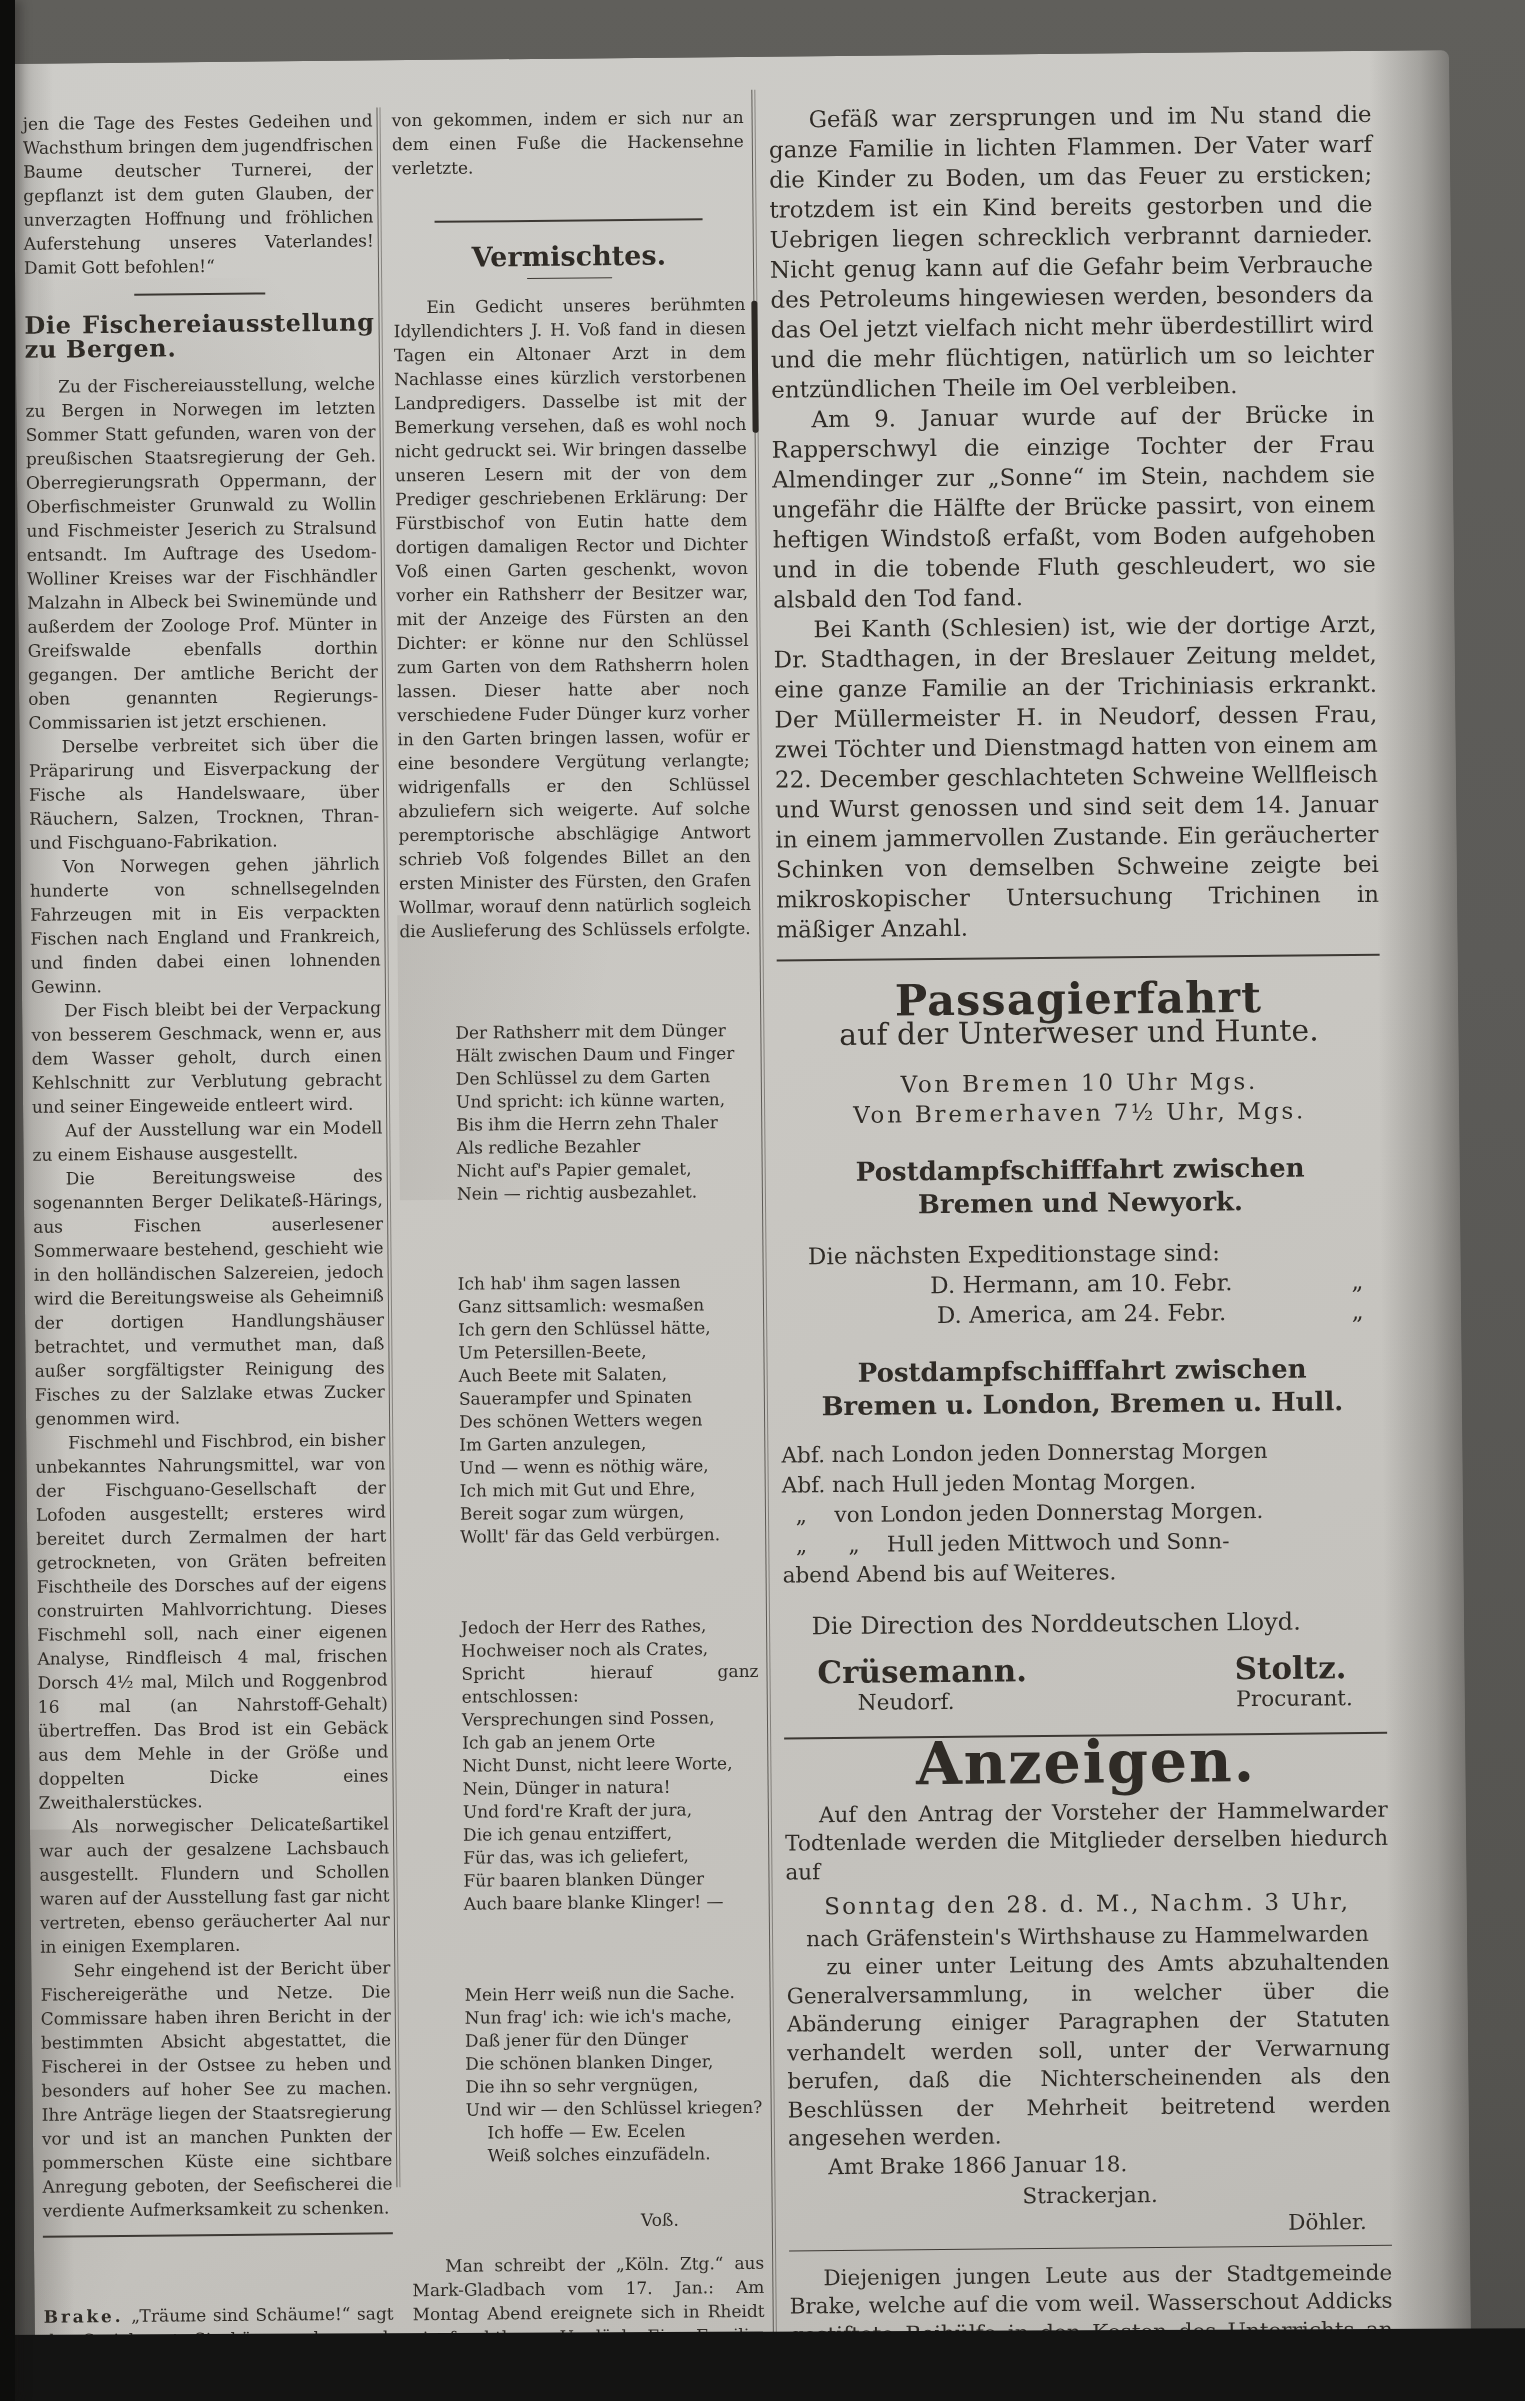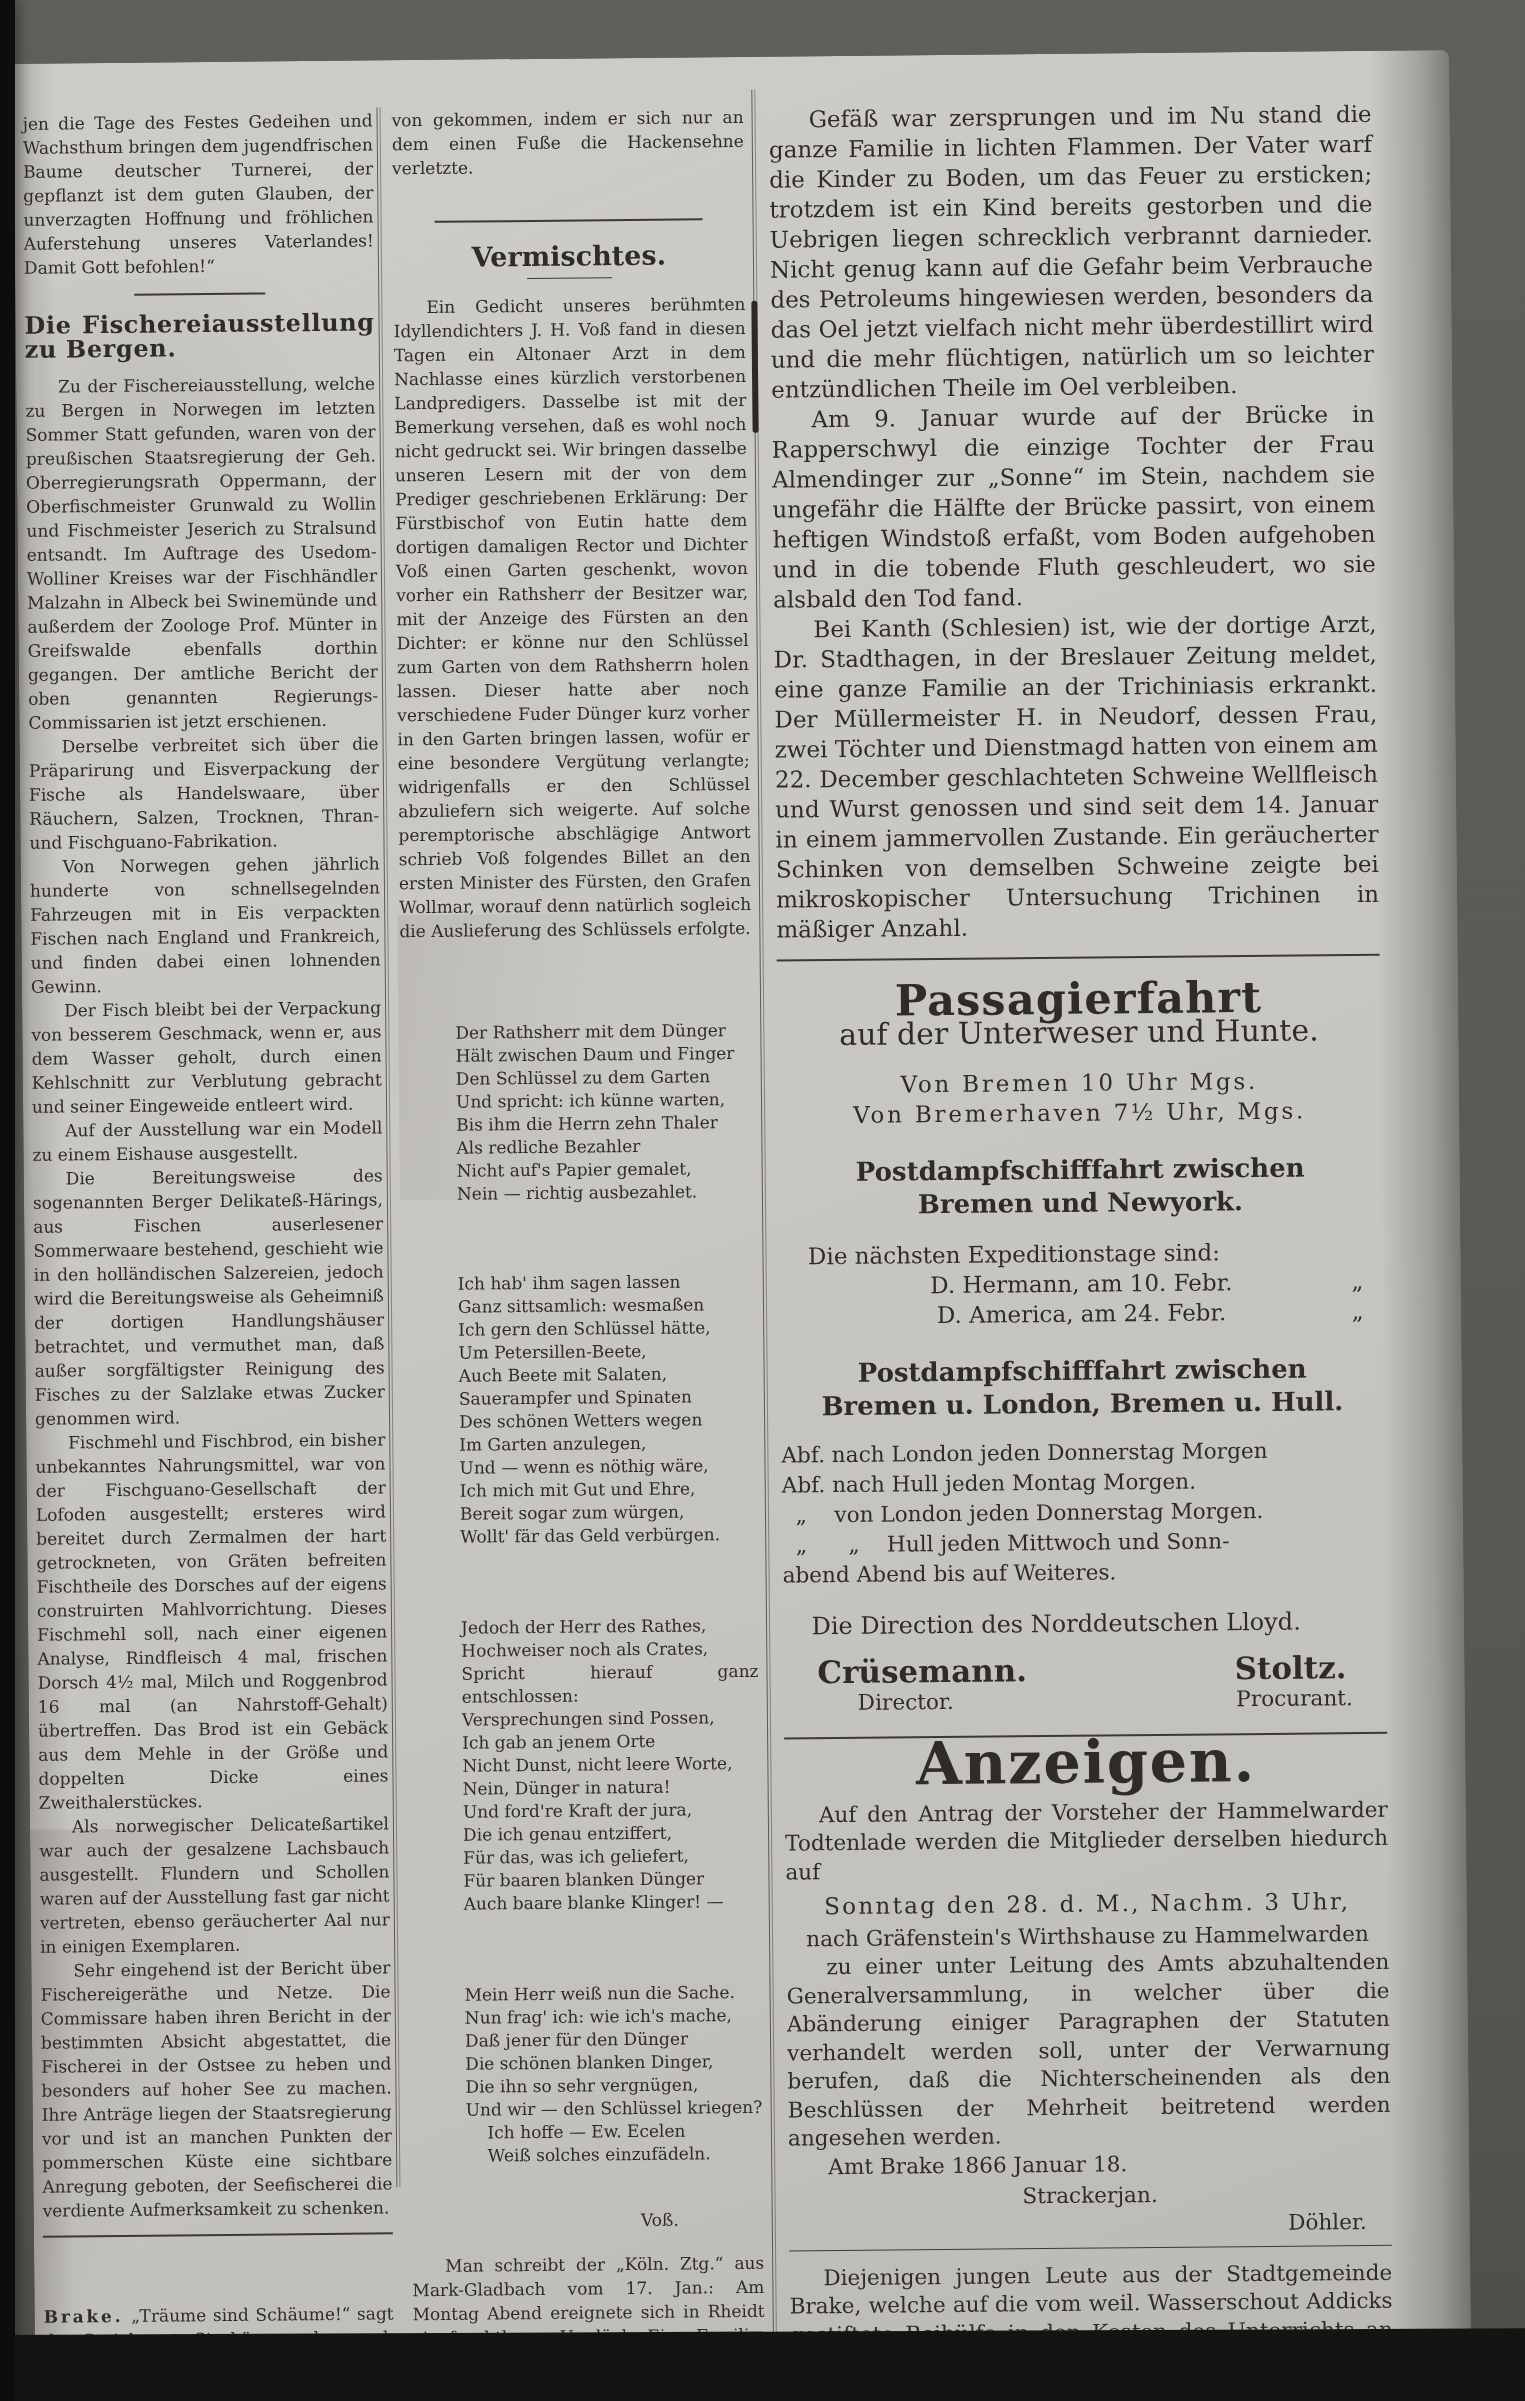--- a/index.html
+++ b/index.html
@@ -194,21 +194,21 @@
 Abf. nach Hull jeden Montag Morgen.
   „    von London jeden Donnerstag Morgen.
   „      „    Hull jeden Mittwoch und Sonn-
 abend Abend bis auf Weiteres.</div>
     <div class="direction">Die Direction des Norddeutschen Lloyd.</div>
     <div class="sig-names">
       <span>Crüsemann.</span>
       <span>Stoltz.</span>
     </div>
     <div class="sig-roles">
-      <span>Director.</span>
+      <span>Neudorf.</span>
       <span>Procurant.</span>
     </div>
 
     <div class="rule rule-full" style="margin-top:19.4px;"></div>
     <div class="h-anzeigen">Anzeigen.</div>
 
     <div class="notice">
       <p class="intro">Auf den Antrag der Vorsteher der Hammelwarder Todtenlade werden die Mitglieder derselben hiedurch auf</p>
       <div class="n-date">Sonntag den 28. d. M., Nachm. 3 Uhr,</div>
       <div class="n-place">nach Gräfenstein's Wirthshause zu Hammelwarden</div>

